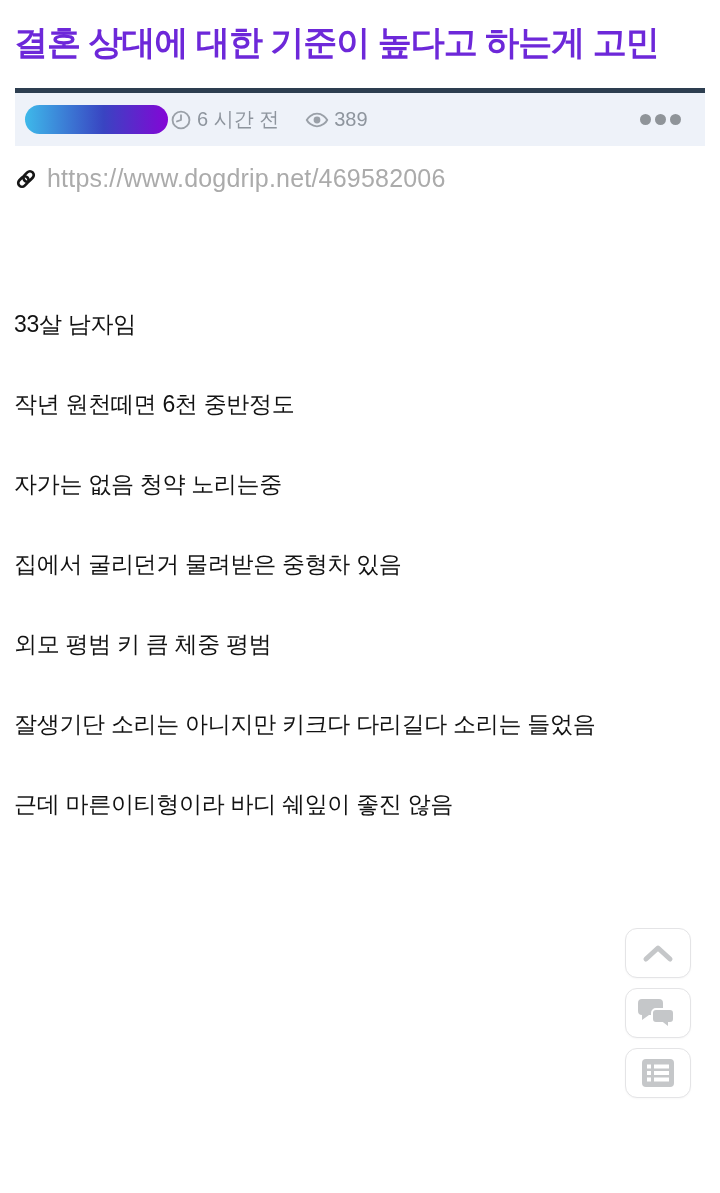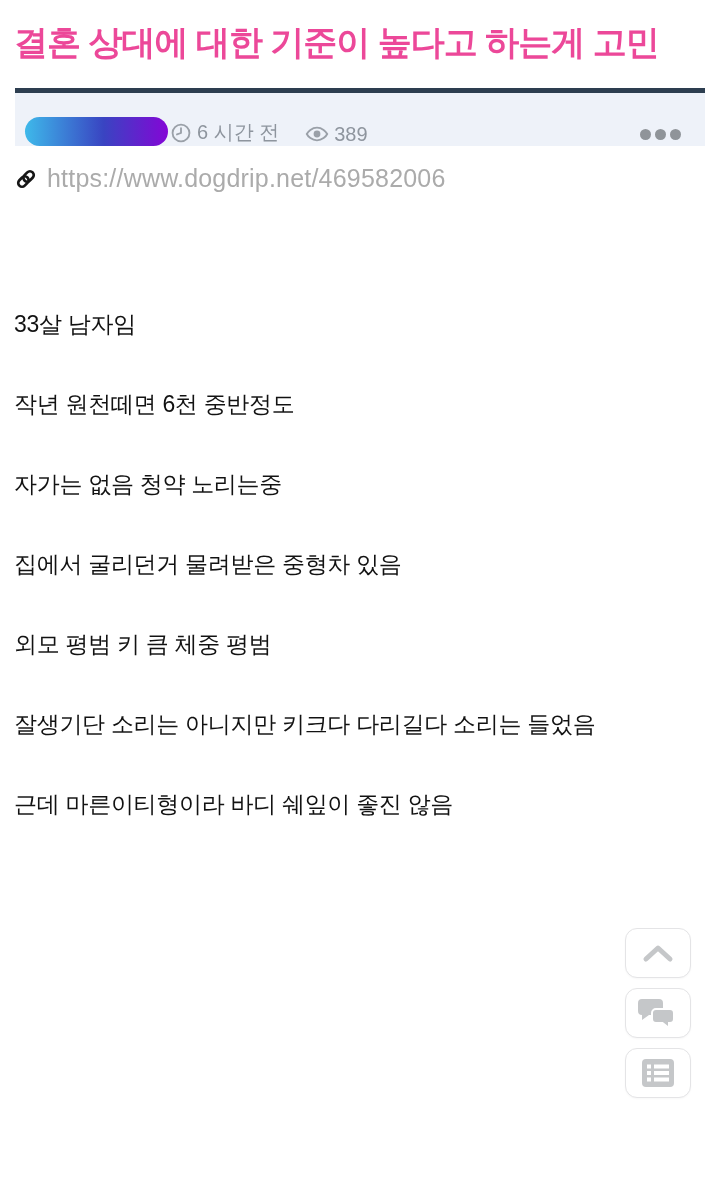--- a/index.html
+++ b/index.html
@@ -19,30 +19,30 @@
   }
   *{box-sizing:border-box;margin:0;padding:0;}
   html,body{background:#fff;}
   body{
     width:720px;min-height:1193px;position:relative;overflow:hidden;
     font-family:"Liberation Sans","DejaVu Sans",sans-serif;
   }
   
   .post-title{
     margin:22px 14px 0 14px;
-    font-size:34px;font-weight:700;color:#ec4899;
+    font-size:34px;font-weight:700;color:#6d28d9;
     line-height:40px;letter-spacing:-1px;
   }
   
   .meta-bar{
     margin:26px 15px 0 15px;
     height:58px;
     border-top:5px solid var(--header-border);
     background:var(--header-bg);
-    display:flex;align-items:flex-end;
+    display:flex;align-items:center;
     padding:0 24px 0 10px;
   }
   .gauge-pill{
     width:143px;height:29px;border-radius:15px;flex:0 0 auto;
     background:linear-gradient(90deg,var(--gauge-start) 0%,var(--gauge-mid) 55%,var(--gauge-end) 100%);
   }
   .meta-item{display:flex;align-items:center;}
   .meta-text{font-size:20px;color:var(--meta-text);margin-left:5px;white-space:nowrap;}
   .clock-wrap{margin-left:2px;}
   .eye-wrap{margin-left:26px;}

